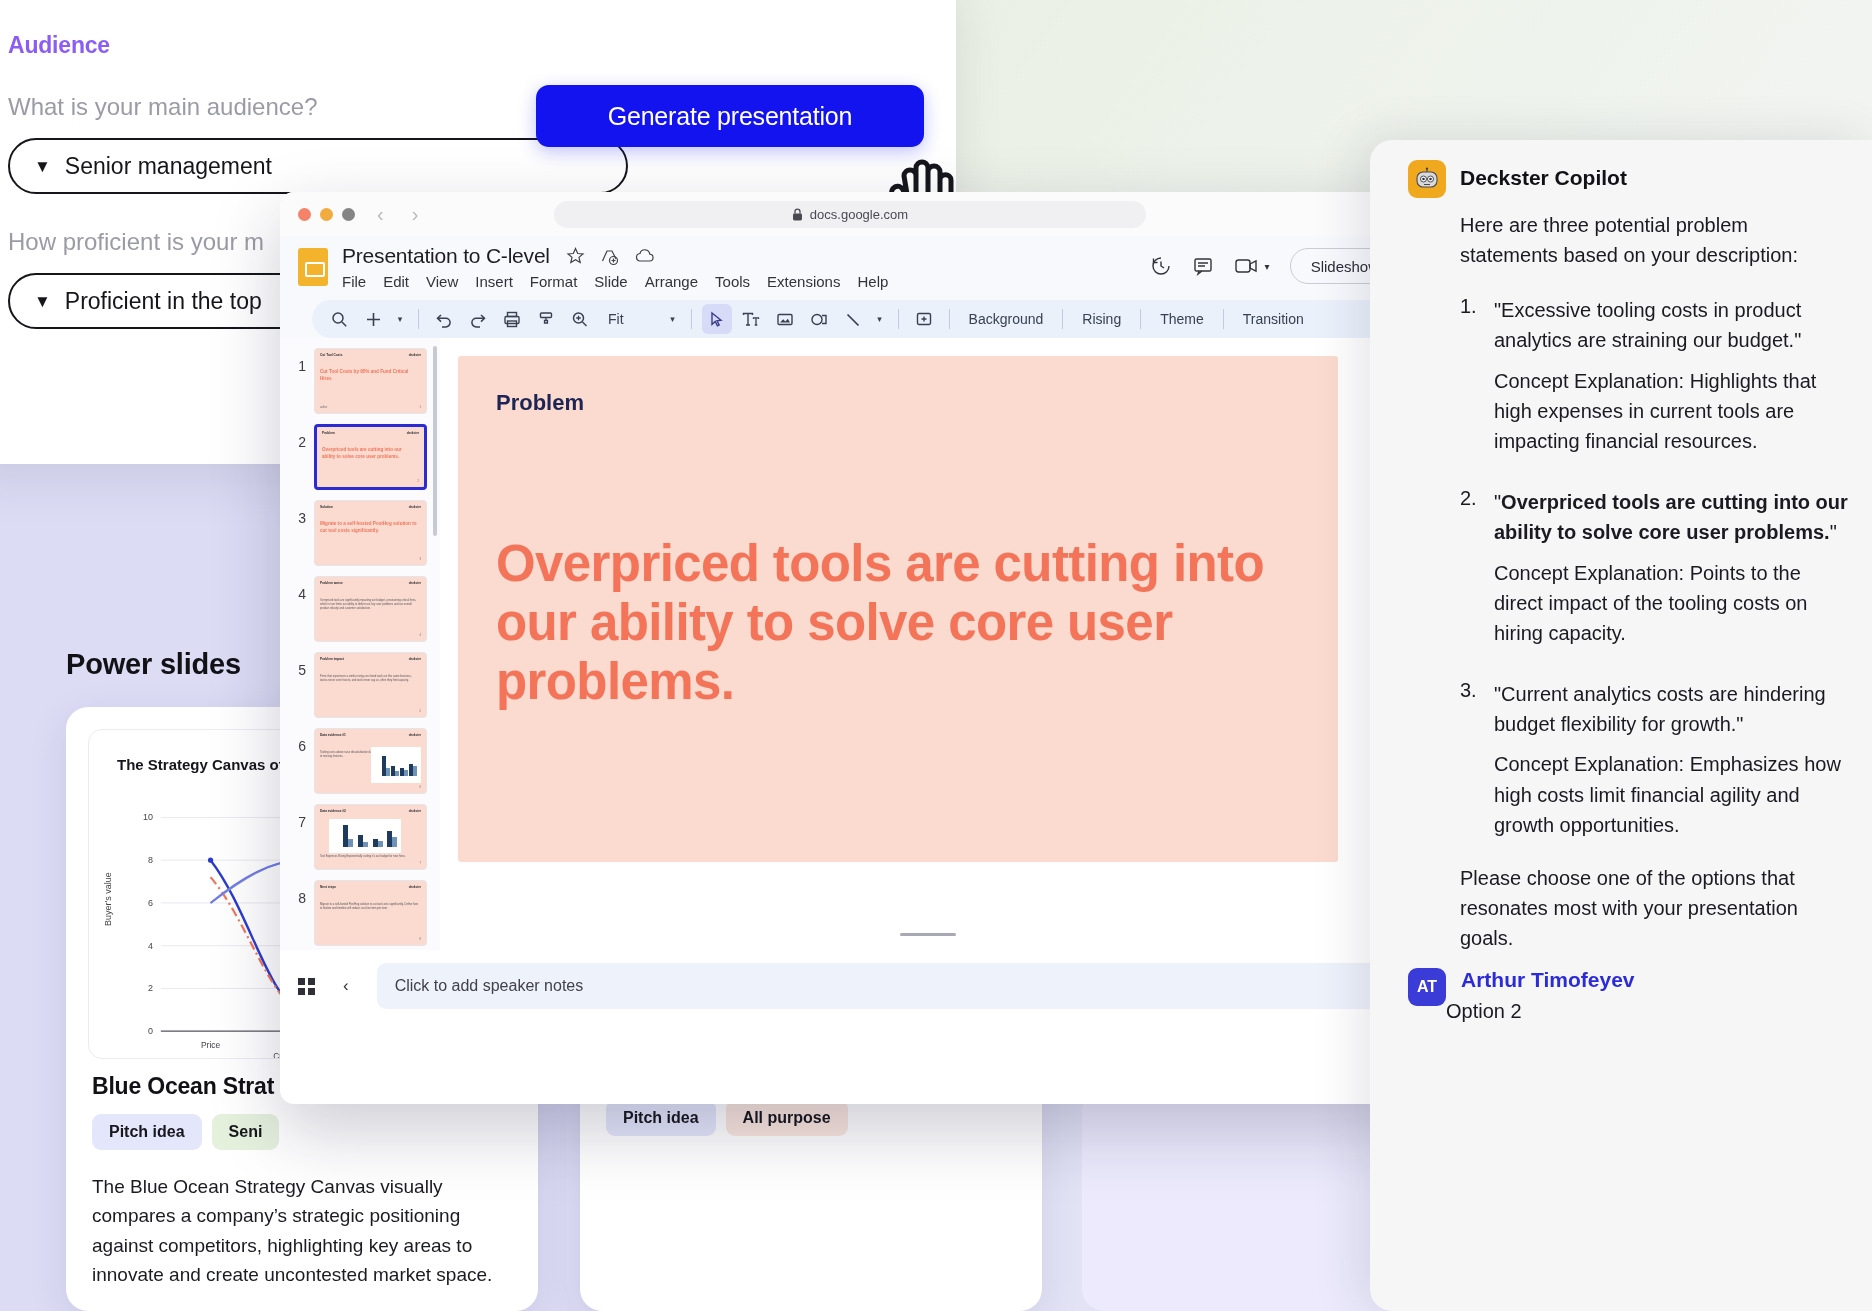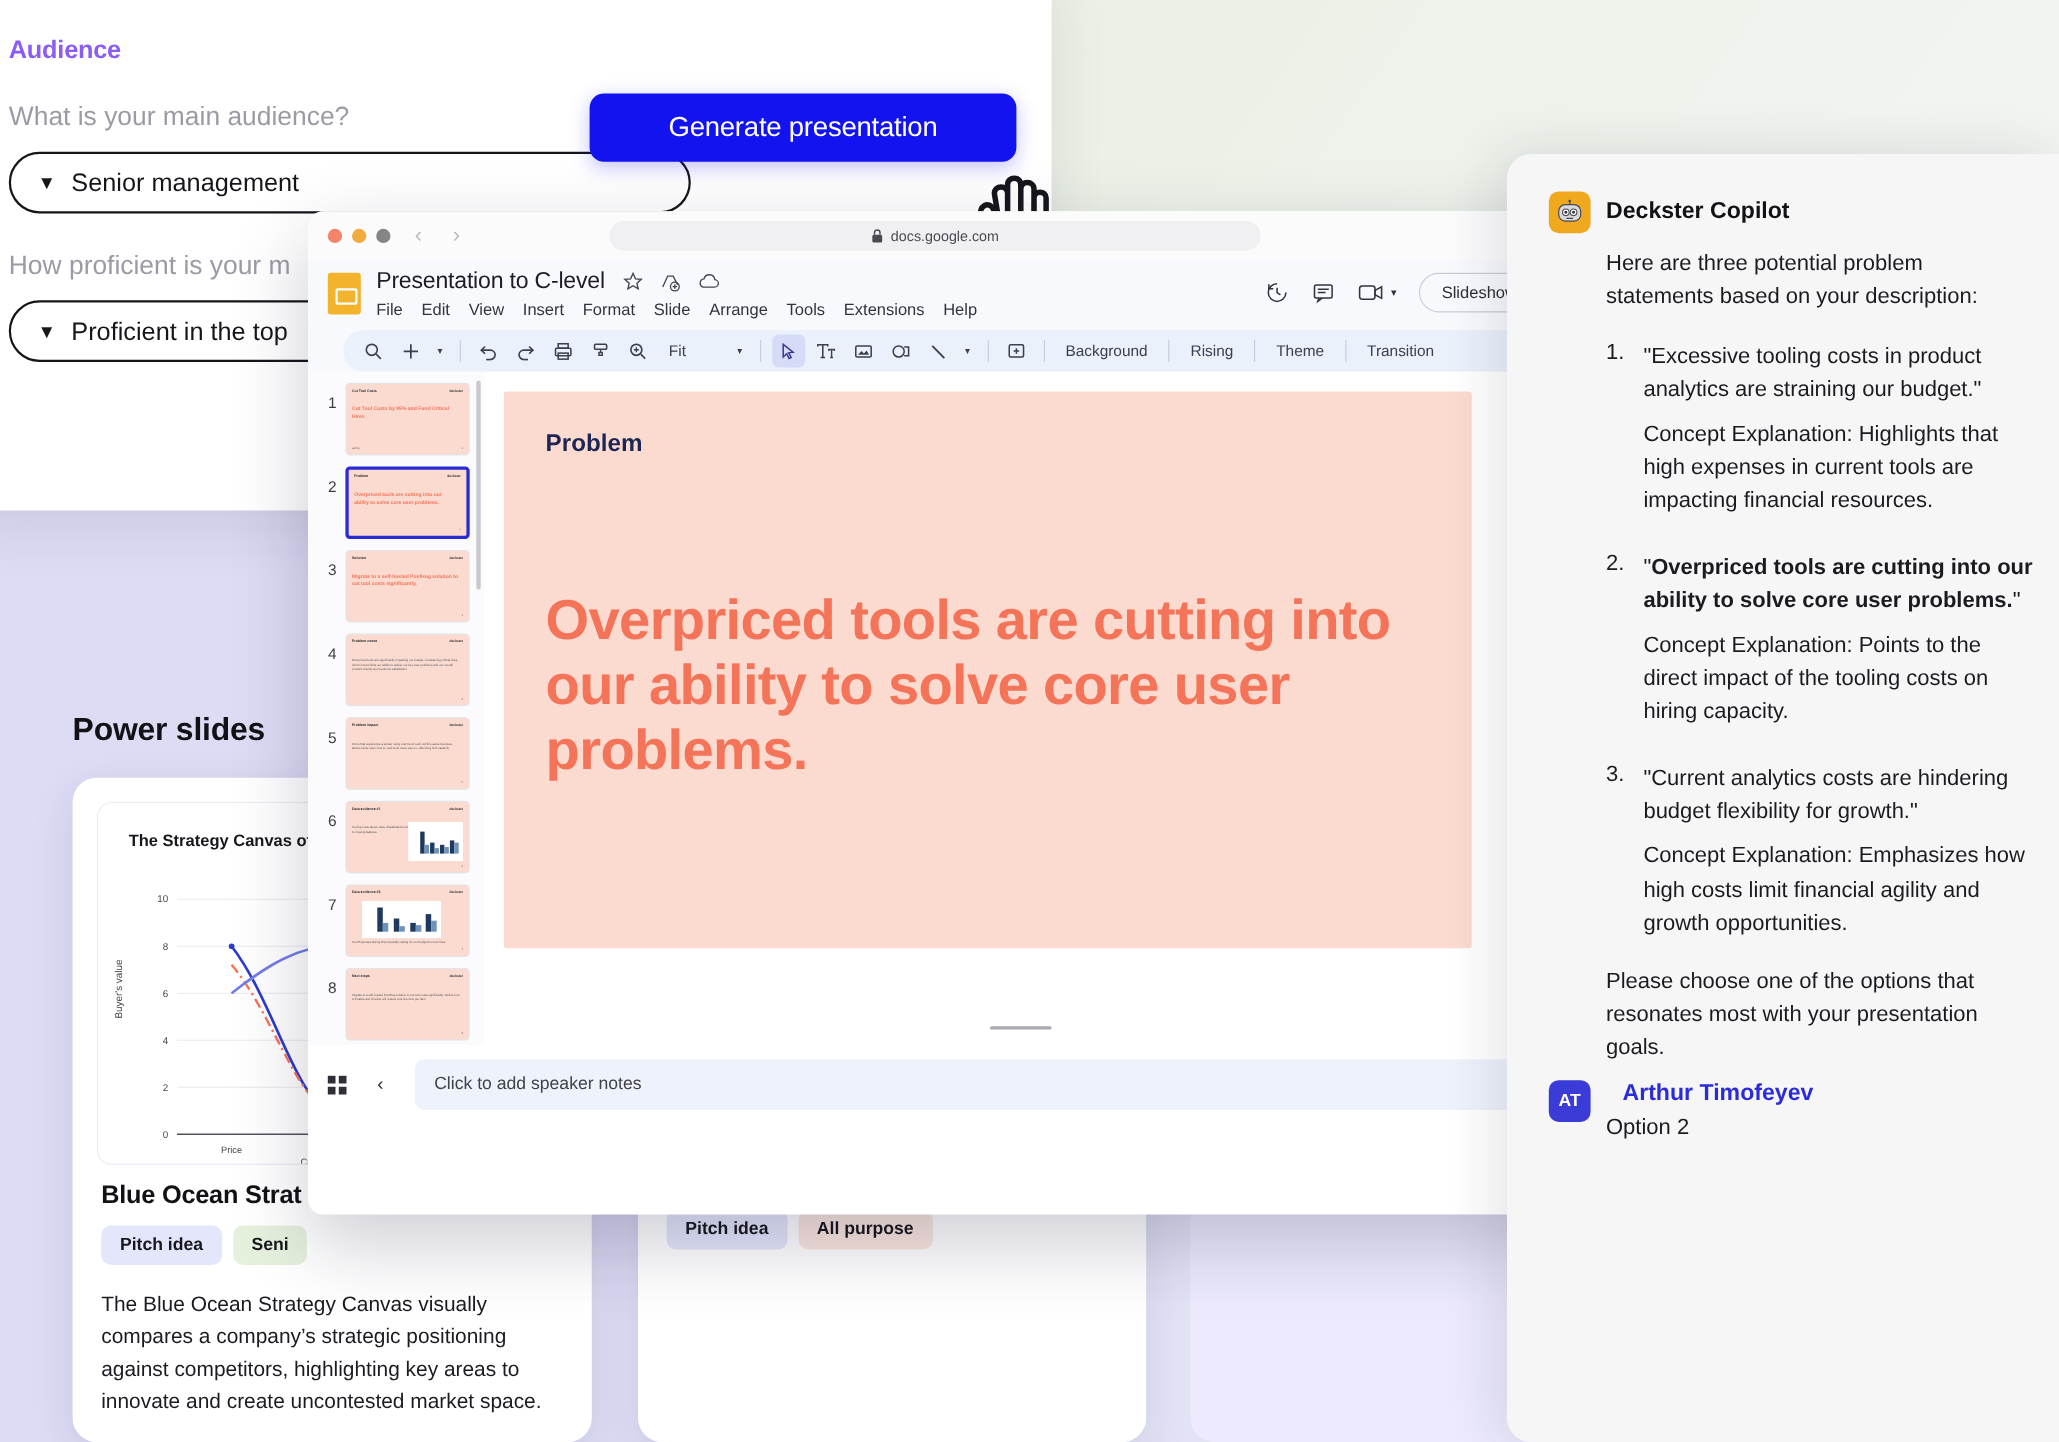--- a/index.html
+++ b/index.html
@@ -221,35 +221,35 @@
     display: flex; align-items: center; padding: 0 18px; font-size: 16px; color: #41414a;
   }
   .grid-ic { display: grid; grid-template-columns: 7px 7px; grid-gap: 3px; }
   .grid-ic i { width: 7px; height: 7px; background: #2f2f38; display: block; }
 
   
   .copilot {
     position: absolute; left: 1370px; top: 140px; width: 502px; height: 1171px;
     background: #f6f6f7; border-radius: 22px 0 0 22px;
     box-shadow: -10px 0 50px rgba(30,30,60,.12);
-    padding: 34px 24px 0 38px; overflow: hidden;
+    padding: 20px 24px 0 38px; overflow: hidden;
   }
   .cp-row { display: flex; gap: 14px; align-items: flex-start; }
   .cp-avatar {
     width: 38px; height: 38px; border-radius: 9px; background: #f0a81f;
     flex: none; position: relative; overflow: hidden;
   }
   .cp-name { font-size: 21px; font-weight: 700; color: #111116; padding-top: 6px; }
   .cp-text { font-size: 20px; line-height: 1.52; color: #1a1a20; margin-top: 12px; }
   .cp-ol { margin: 24px 0 0 0; padding: 0; list-style: none; }
   .cp-li { display: flex; gap: 12px; margin-bottom: 10px; }
   .cp-num { font-size: 20px; color: #1a1a20; min-width: 22px; }
   .cp-q { font-size: 20px; line-height: 1.52; color: #1a1a20; }
   .cp-exp { font-size: 20px; line-height: 1.52; color: #1a1a20; margin: 4px 0 30px 34px; }
-  .cp-user { display: flex; gap: 14px; align-items: flex-start; margin-top: 14px; }
+  .cp-user { display: flex; align-items: flex-start; margin-top: 14px; }
   .cp-uava {
     width: 38px; height: 38px; border-radius: 9px; background: #3b3bd8; color: #fff;
     display: flex; align-items: center; justify-content: center;
     font-size: 16px; font-weight: 700; flex: none;
   }
   .cp-uname { font-size: 21px; font-weight: 700; color: #2b2bdc; margin-left: 15px; }
   .cp-umsg { font-size: 20px; color: #1a1a20; margin-top: 8px; }
   .avatar-face { position: absolute; left: 6px; top: 7px; width: 26px; height: 24px; }
 </style>
 </head>

